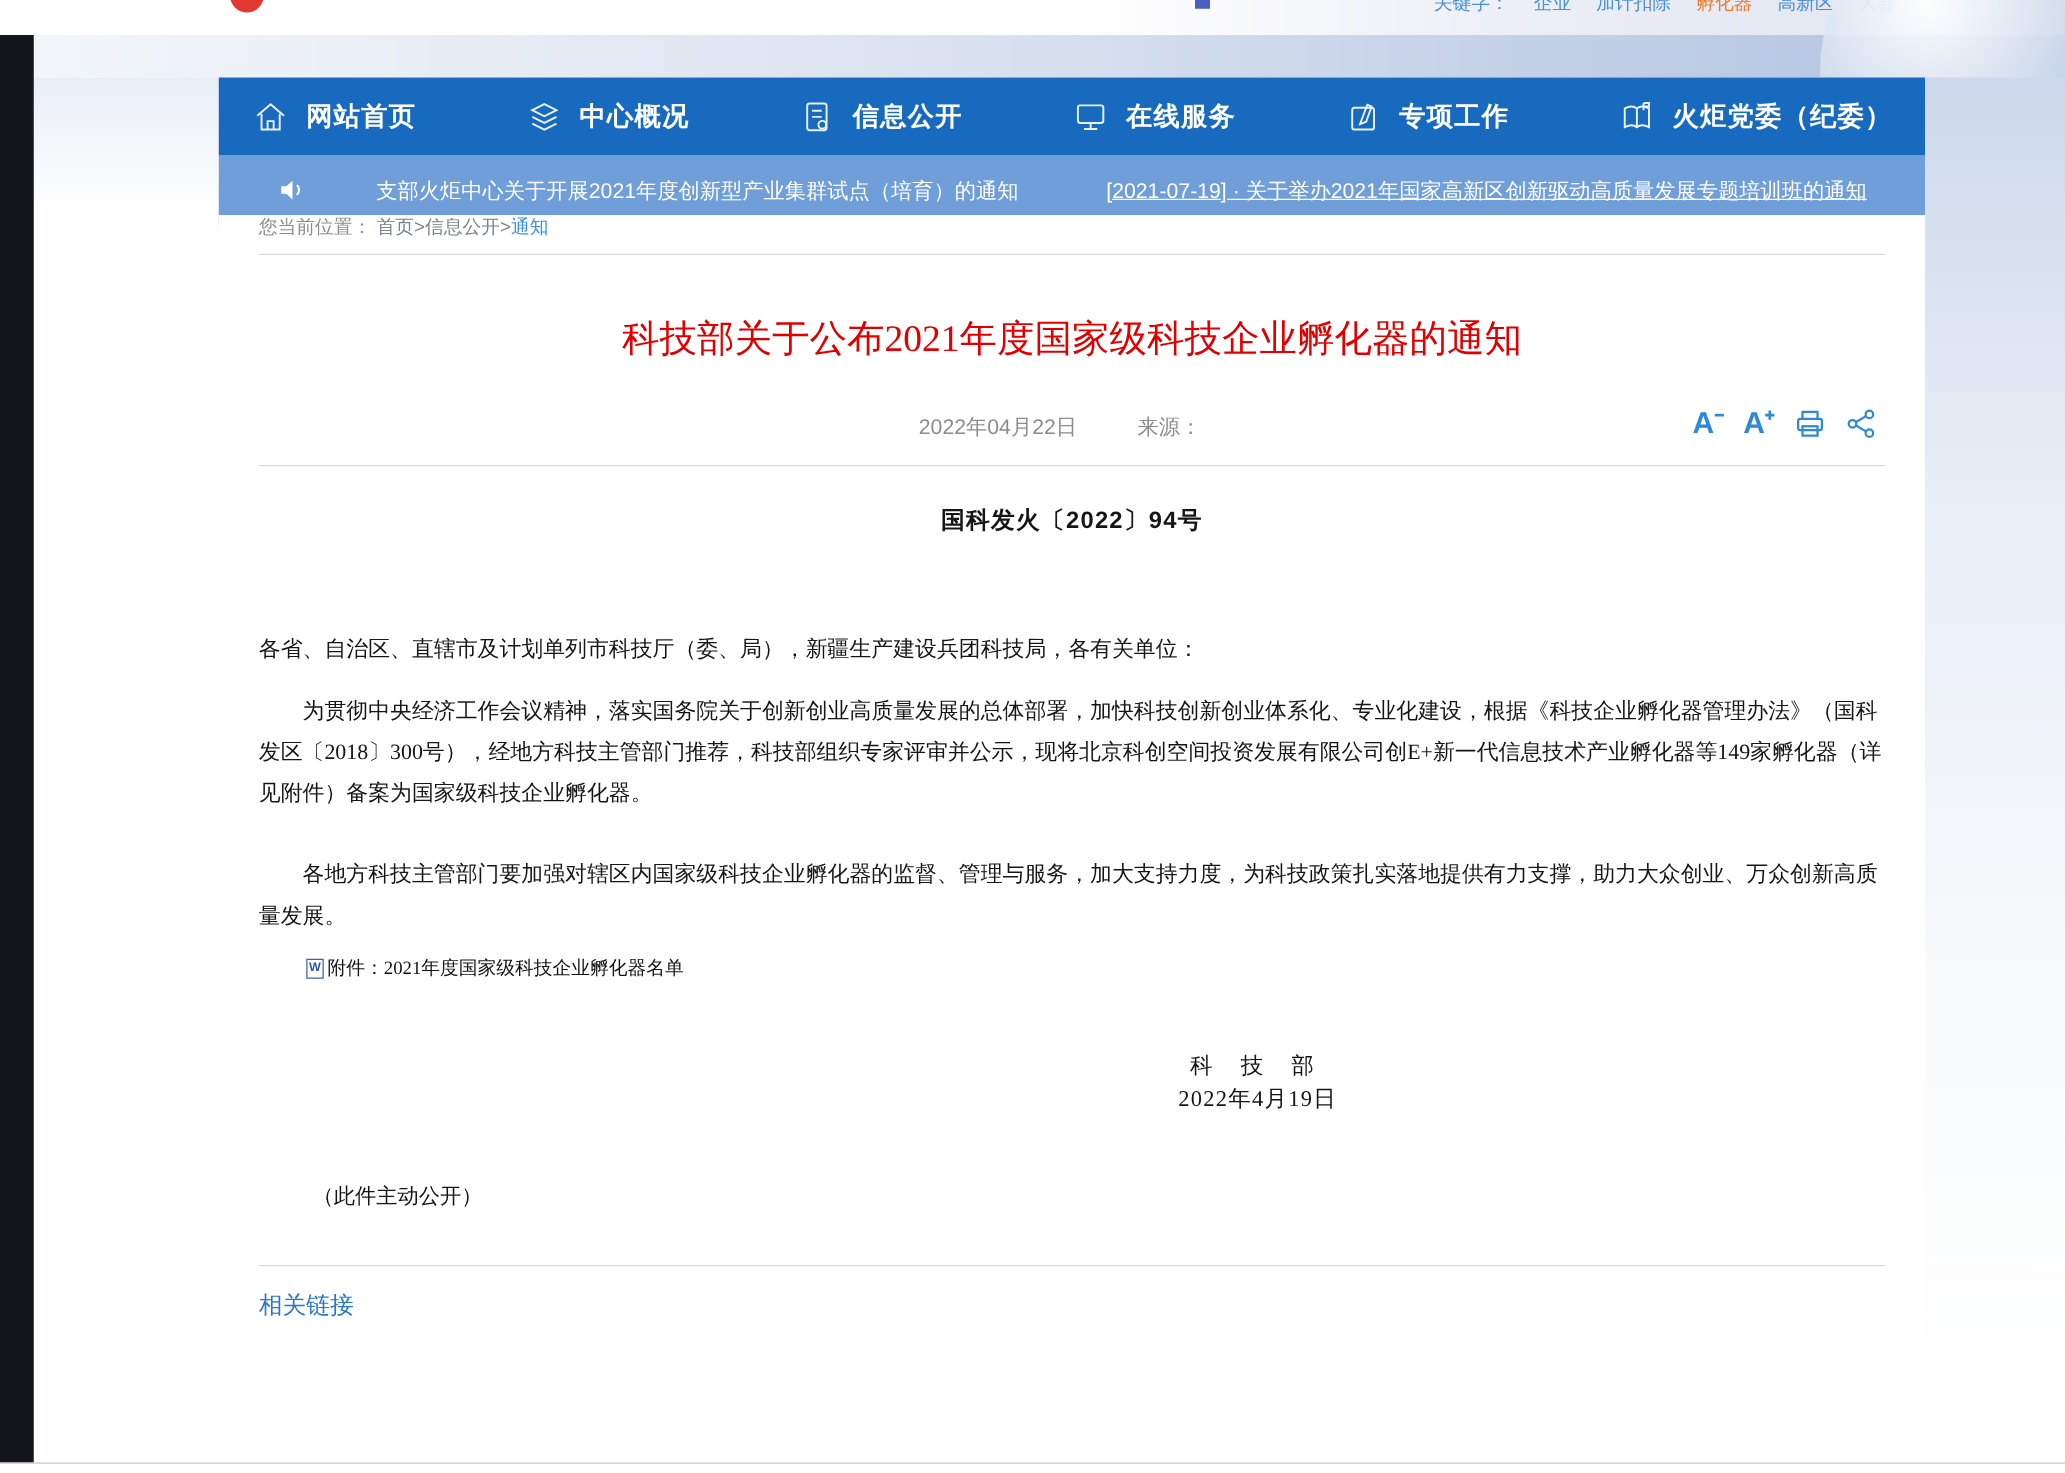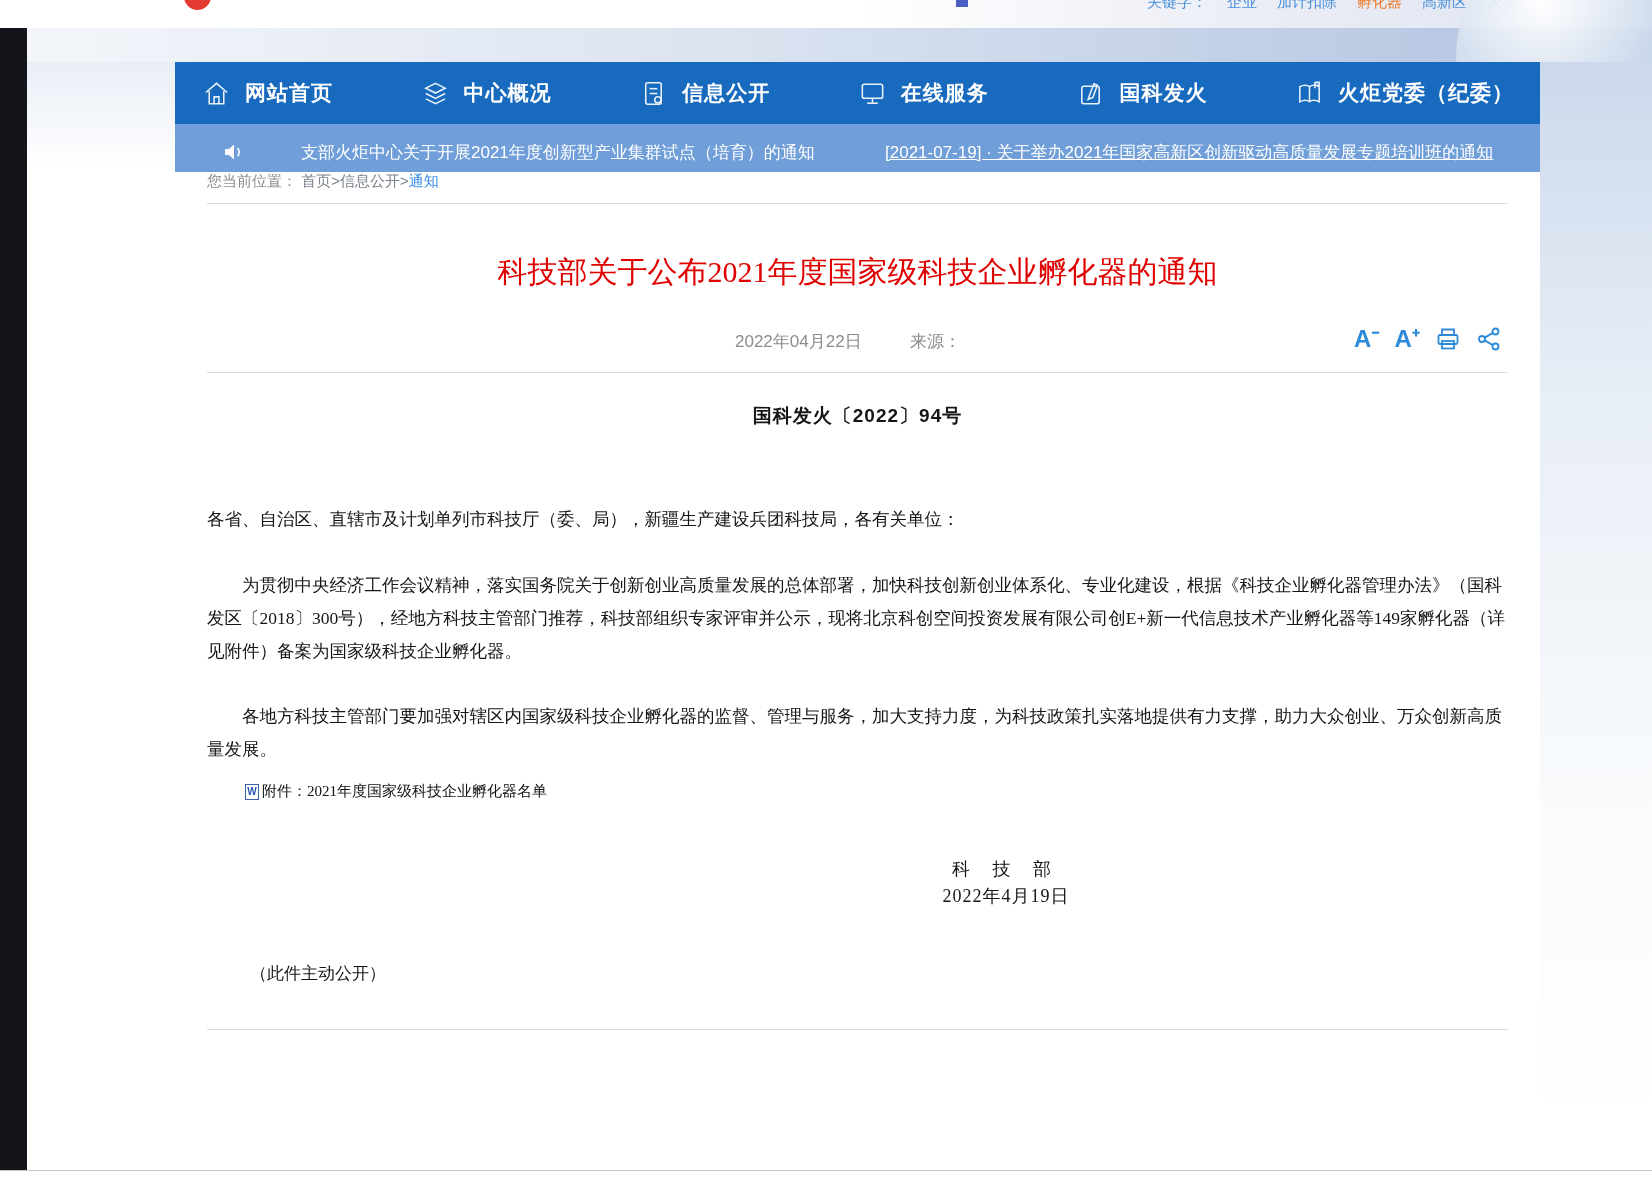--- a/index.html
+++ b/index.html
@@ -66,21 +66,21 @@
   .font-btn { color:#2e8ad8; font-size:24px; font-weight:bold; line-height:26px; cursor:pointer;
               font-family:"Liberation Sans", sans-serif; }
   .meta-icons svg { width:26px; height:26px; stroke:#2e8ad8; fill:none; stroke-width:1.8; cursor:pointer; }
   .rule2 { border:none; border-top:1px solid #dcdcdc; margin-top:16px; }
 
   .docnum { margin-top:30px; text-align:center; font-size:19px; font-weight:bold; color:#151515;
             letter-spacing:1px; }
 
   .body-text { font-family:"Liberation Serif", serif; font-size:17.5px; color:#151515; line-height:33px; }
   .p1 { margin-top:74px; }
-  .p-indent { text-indent:2em; margin-top:33px; }
+  .p-indent { text-indent:2em; margin-top:16px; }
   .p3 { margin-top:32px; }
 
   .attachment { margin-top:16px; margin-left:38px; display:flex; align-items:center; gap:3px;
                 font-size:15px; color:#111; font-family:"Liberation Serif", serif; cursor:pointer; }
   .word-icon { display:inline-flex; align-items:center; justify-content:center; width:14px; height:16px;
                border:1px solid #3a62ad; background:#fff; color:#2b57a8; font-size:10px; font-weight:bold;
                font-family:"Liberation Sans", sans-serif; }
 
   .signature { margin-top:56px; margin-left:auto; margin-right:392px; width:220px; text-align:center;
                font-family:"Liberation Serif", serif; font-size:18px; color:#151515; }
@@ -151,21 +151,21 @@
           <line x1="16" y1="21" x2="16" y2="25.5"></line>
           <line x1="10.5" y1="26" x2="21.5" y2="26"></line>
       </svg>
       <span>在线服务</span>
     </div>
     <div class="nav-item">
       <svg viewBox="0 0 32 32">
         <rect x="7" y="8.5" width="18" height="18" rx="2"></rect>
           <path d="M14.5 19 L19.5 6 L23 7.5 L18.5 20 L13.5 22 Z"></path>
       </svg>
-      <span>国科发火</span>
+      <span>专项工作</span>
     </div>
     <div class="nav-item">
       <svg viewBox="0 0 32 32">
         <path d="M6 9 C10 7 13.5 7 16 9 C18.5 7 22 7 26 9 V24.5 C22 22.5 18.5 22.5 16 24.5 C13.5 22.5 10 22.5 6 24.5 Z"></path>
         <line x1="16" y1="9" x2="16" y2="24.5"></line>
           <path d="M21.5 4.5 v6"></path>
           <path d="M21.5 4.5 h4.5 v3 h-4.5"></path>
       </svg>
       <span>火炬党委（纪委）</span>
     </div>
@@ -226,16 +226,17 @@
     </div>
 
     <div class="signature">
       <div class="sig-name">科 技 部</div>
       <div class="sig-date">2022年4月19日</div>
     </div>
 
     <div class="disclosure">（此件主动公开）</div>
 
     <hr class="related-rule">
+    <div class="related-title">相关链接</div>
   </div>
 
   <div class="bottom-line"></div>
 </div>
 
 </body></html>

